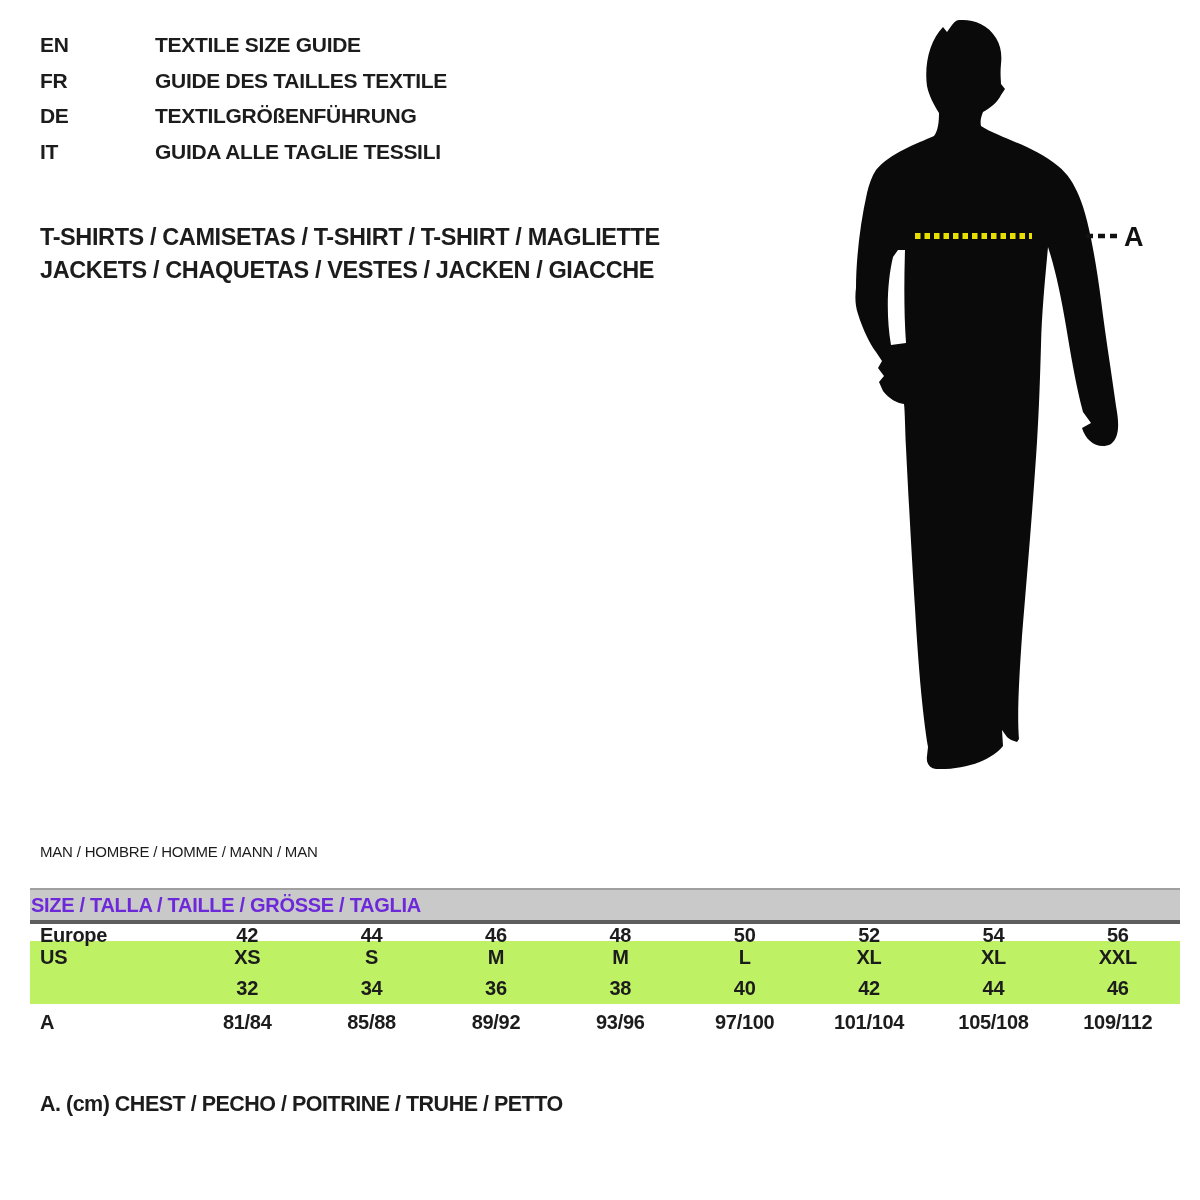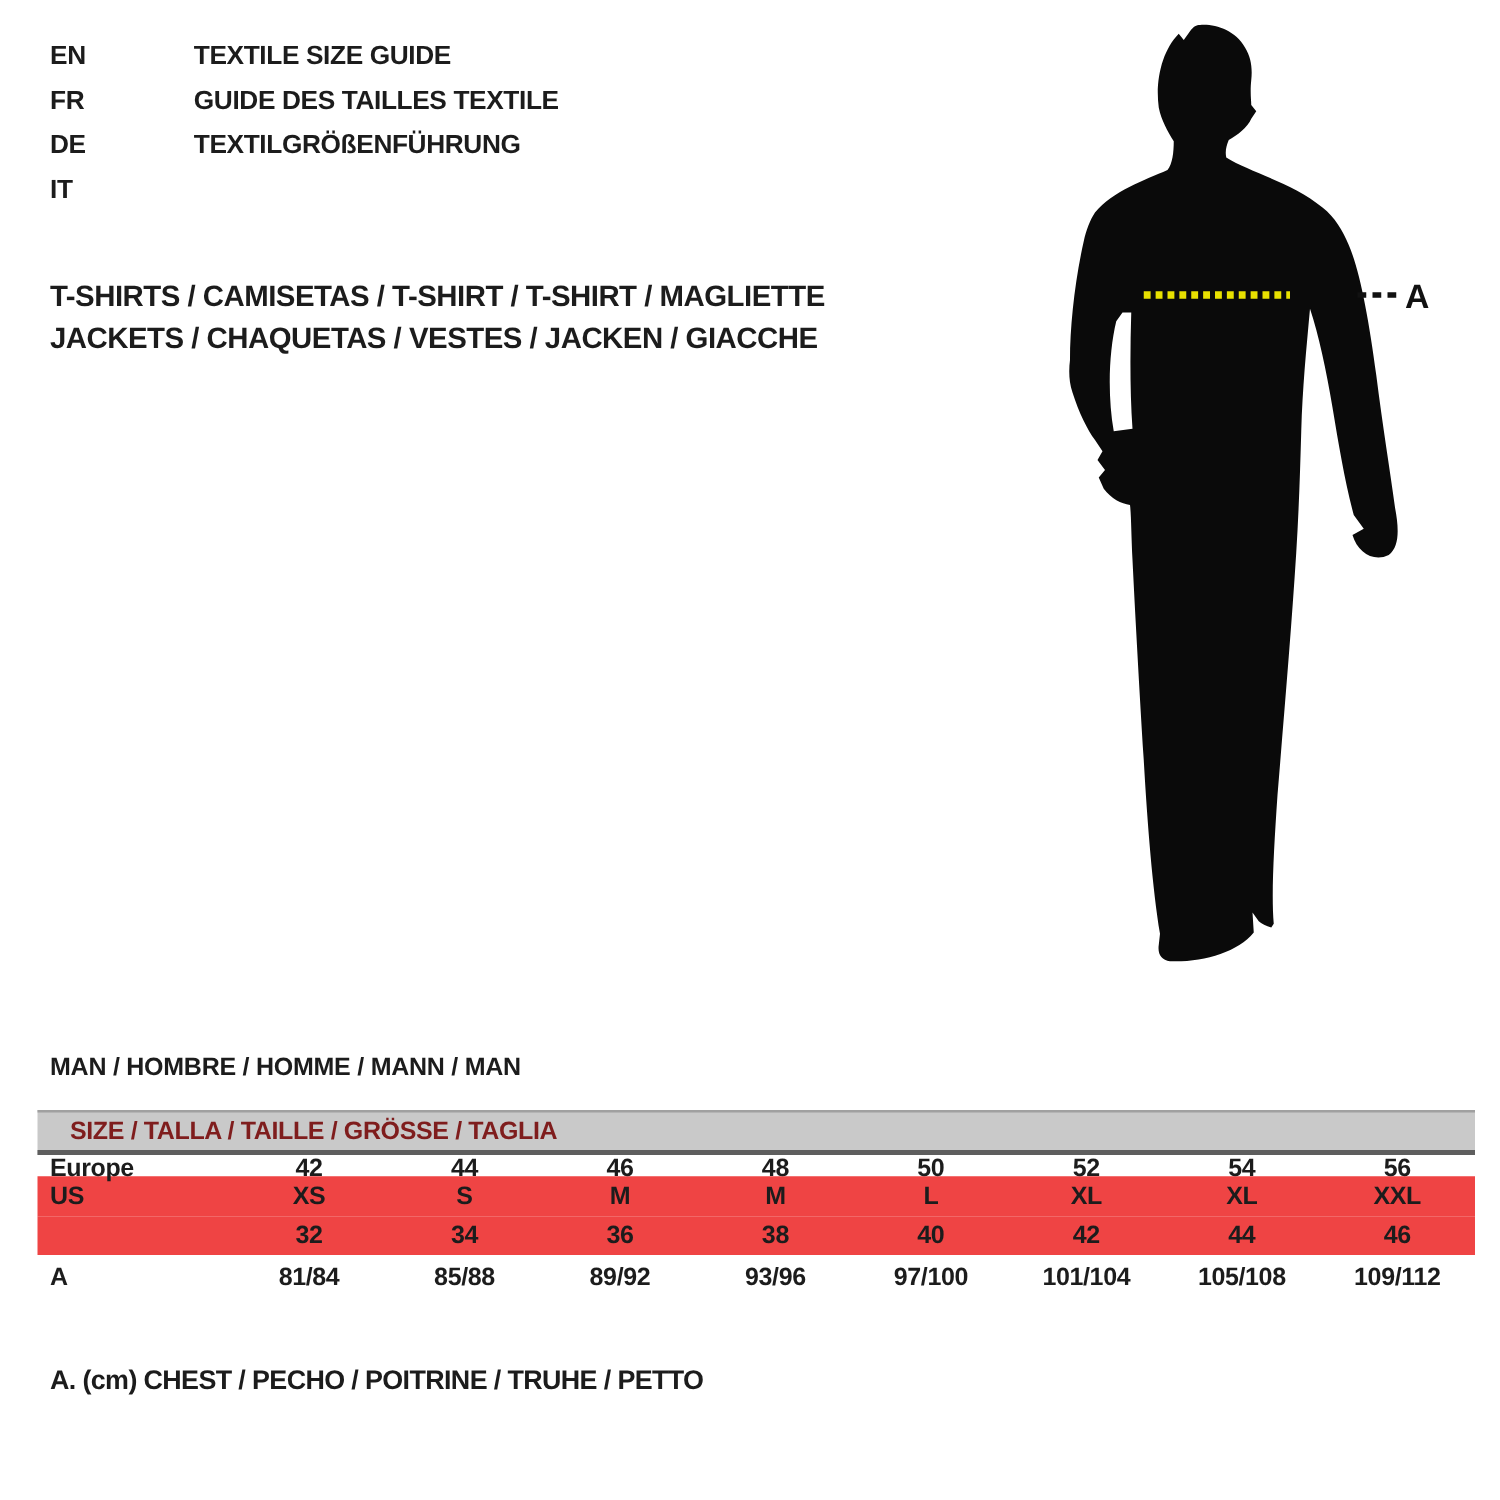--- a/index.html
+++ b/index.html
@@ -17,31 +17,31 @@
   .lang-label{font-size:21px;font-weight:bold;letter-spacing:-0.3px;white-space:nowrap;}
 
   
   .categories{left:40px;top:221px;width:760px;}
   .category-line{font-size:23.5px;font-weight:bold;letter-spacing:-0.4px;line-height:32.5px;white-space:nowrap;}
 
   
   .figure-wrap{left:820px;top:0px;width:380px;height:800px;}
 
   
-  .gender-heading{left:40px;top:843px;font-size:20px;font-weight:bold;letter-spacing:-0.2px;}
+  .gender-heading{left:40px;top:843px;font-size:15px;font-weight:normal;letter-spacing:-0.2px;}
 
   
   .size-table{left:30px;top:888px;width:1150px;}
   .table-header-bar{
     background:#c9c9c9;border-top:2px solid #a0a0a0;border-bottom:4px solid #5e5e5e;
-    height:30px;display:flex;align-items:center;padding-left:26px;box-sizing:content-box;
-    font-size:20px;font-weight:bold;letter-spacing:-0.3px;color:#7f1d1d;
+    height:30px;display:flex;align-items:center;padding-left:1px;box-sizing:content-box;
+    font-size:20px;font-weight:bold;letter-spacing:-0.3px;color:#6d28d9;
   }
   .trow{display:grid;grid-template-columns:155px repeat(8,1fr);align-items:center;}
-  .trow.shaded{background:#ef4444;}
+  .trow.shaded{background:#bef264;}
   .row-europe{height:17px;}
   .row-us{height:32px;}
   .row-num{height:31px;}
   .row-a{height:36px;}
   .tcell{font-size:20px;font-weight:bold;letter-spacing:-0.3px;text-align:center;}
   .tlabel{text-align:left;padding-left:10px;}
 
   
   .footnote{left:40px;top:1092px;font-size:21.5px;font-weight:bold;letter-spacing:-0.5px;white-space:nowrap;}
 </style>
@@ -56,20 +56,21 @@
   <div class="lang-row">
     <span class="lang-code">FR</span>
     <span class="lang-label">GUIDE DES TAILLES TEXTILE</span>
   </div>
   <div class="lang-row">
     <span class="lang-code">DE</span>
     <span class="lang-label">TEXTILGRÖßENFÜHRUNG</span>
   </div>
   <div class="lang-row">
     <span class="lang-code">IT</span>
+    <span class="lang-label">GUIDA ALLE TAGLIE TESSILI</span>
   </div>
 </div>
 
 <div class="abs categories">
   <div class="category-line">T-SHIRTS / CAMISETAS / T-SHIRT / T-SHIRT / MAGLIETTE</div>
   <div class="category-line">JACKETS / CHAQUETAS / VESTES / JACKEN / GIACCHE</div>
 </div>
 
 <div class="abs figure-wrap">
   <svg width="380" height="800" viewBox="0 0 380 800" xmlns="http://www.w3.org/2000/svg">

